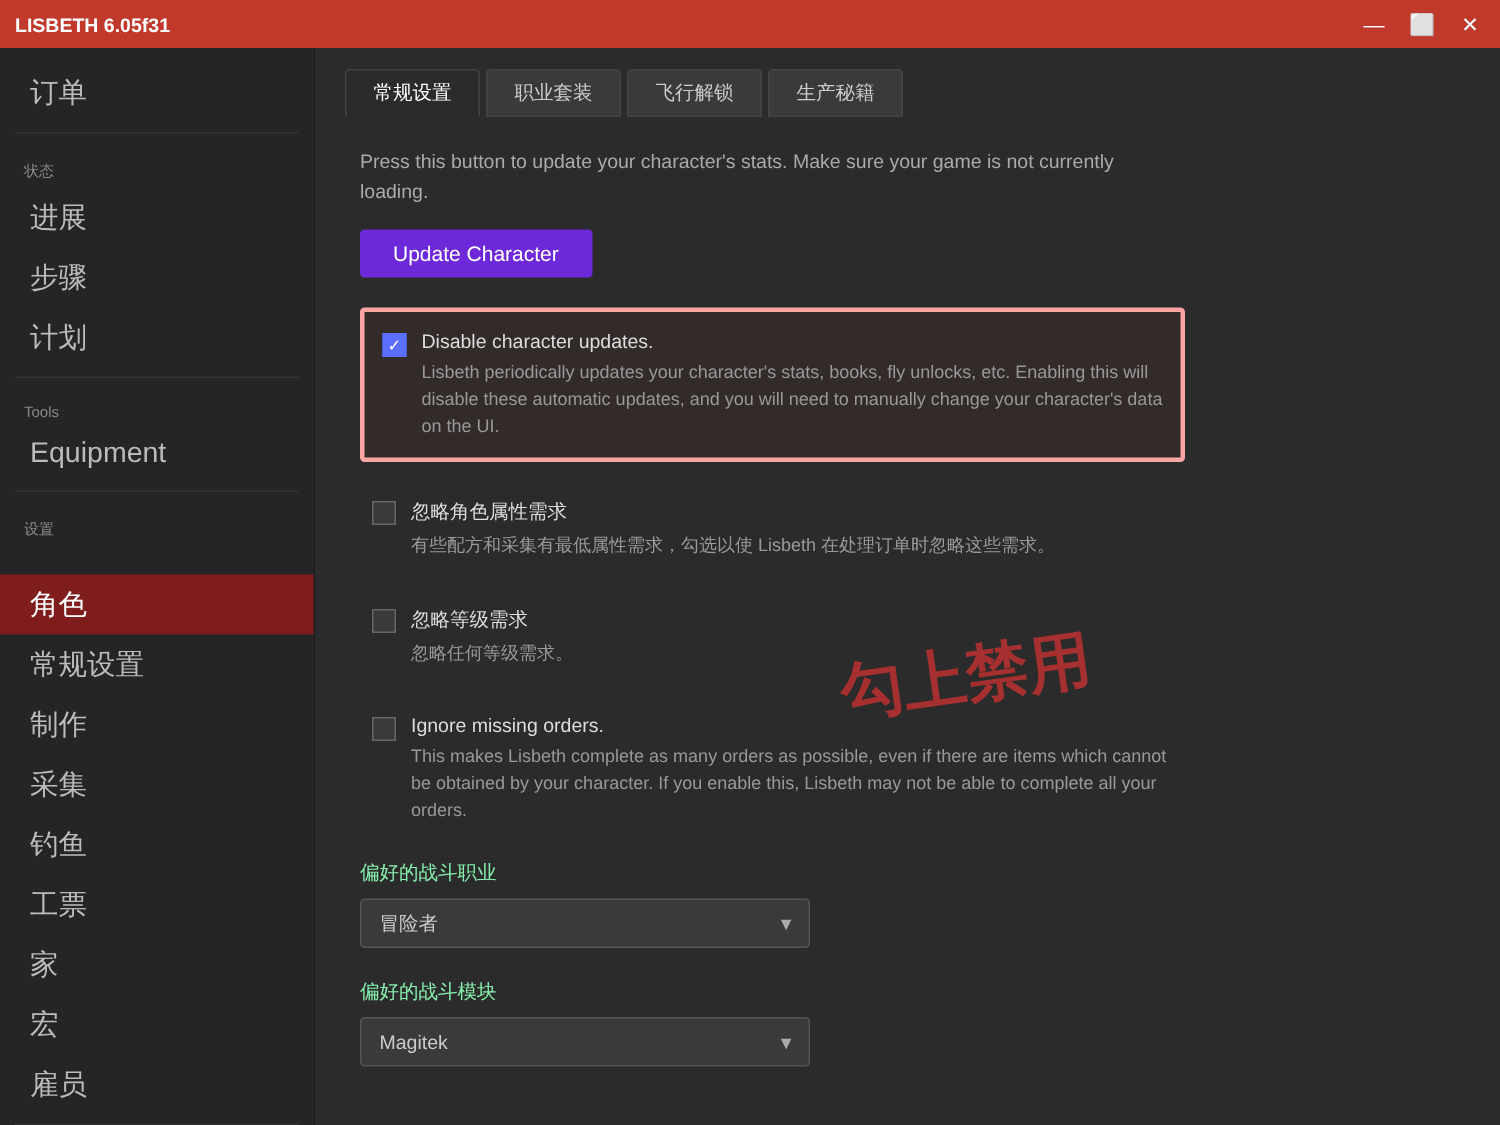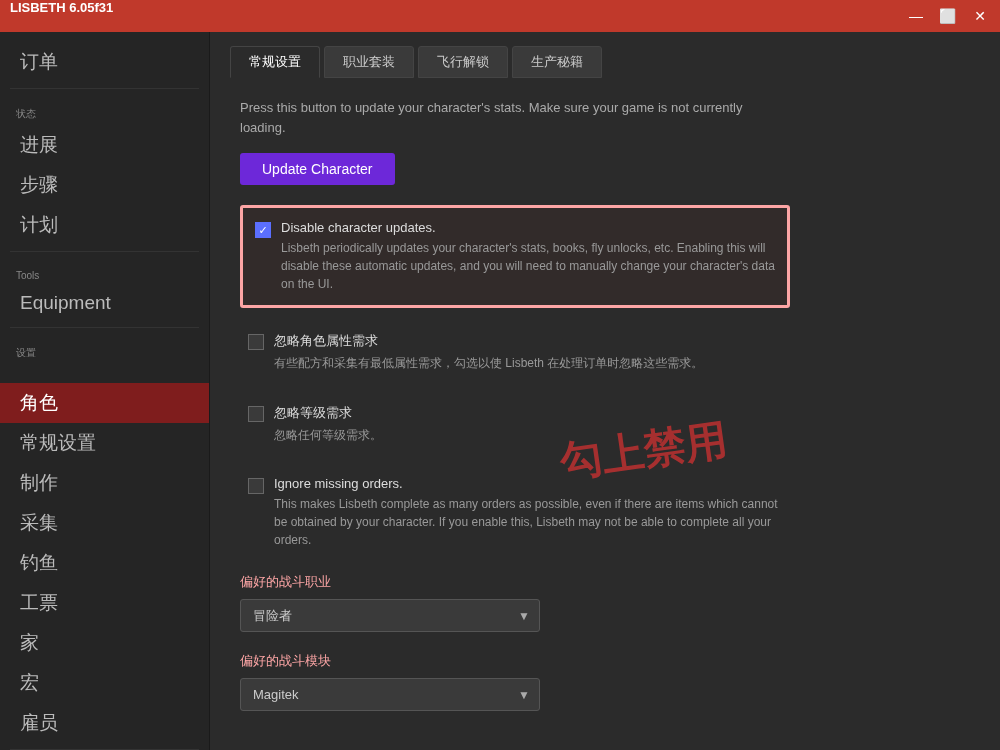--- a/index.html
+++ b/index.html
@@ -10,20 +10,21 @@
       font-family: "Microsoft YaHei", "SimHei", sans-serif;
       color: #ccc;
       overflow: hidden;
     }
 
     
     .title-bar {
       height: 32px;
       background: #c0392b;
       display: flex;
+      align-items: center;
       justify-content: space-between;
       padding: 0 10px;
     }
     .title-bar-title {
       color: #fff;
       font-size: 13px;
       font-weight: bold;
     }
     .title-bar-controls {
       display: flex;
@@ -203,21 +204,21 @@
       color: rgba(220, 50, 50, 0.7);
       font-weight: bold;
       transform: rotate(-8deg);
       pointer-events: none;
       white-space: nowrap;
     }
 
     
     .field-label {
       font-size: 13px;
-      color: #fca5a5;
+      color: #86efac;
       margin-bottom: 8px;
       margin-top: 4px;
     }
 
     
     .dropdown-wrapper {
       position: relative;
       margin-bottom: 20px;
       max-width: 300px;
     }

